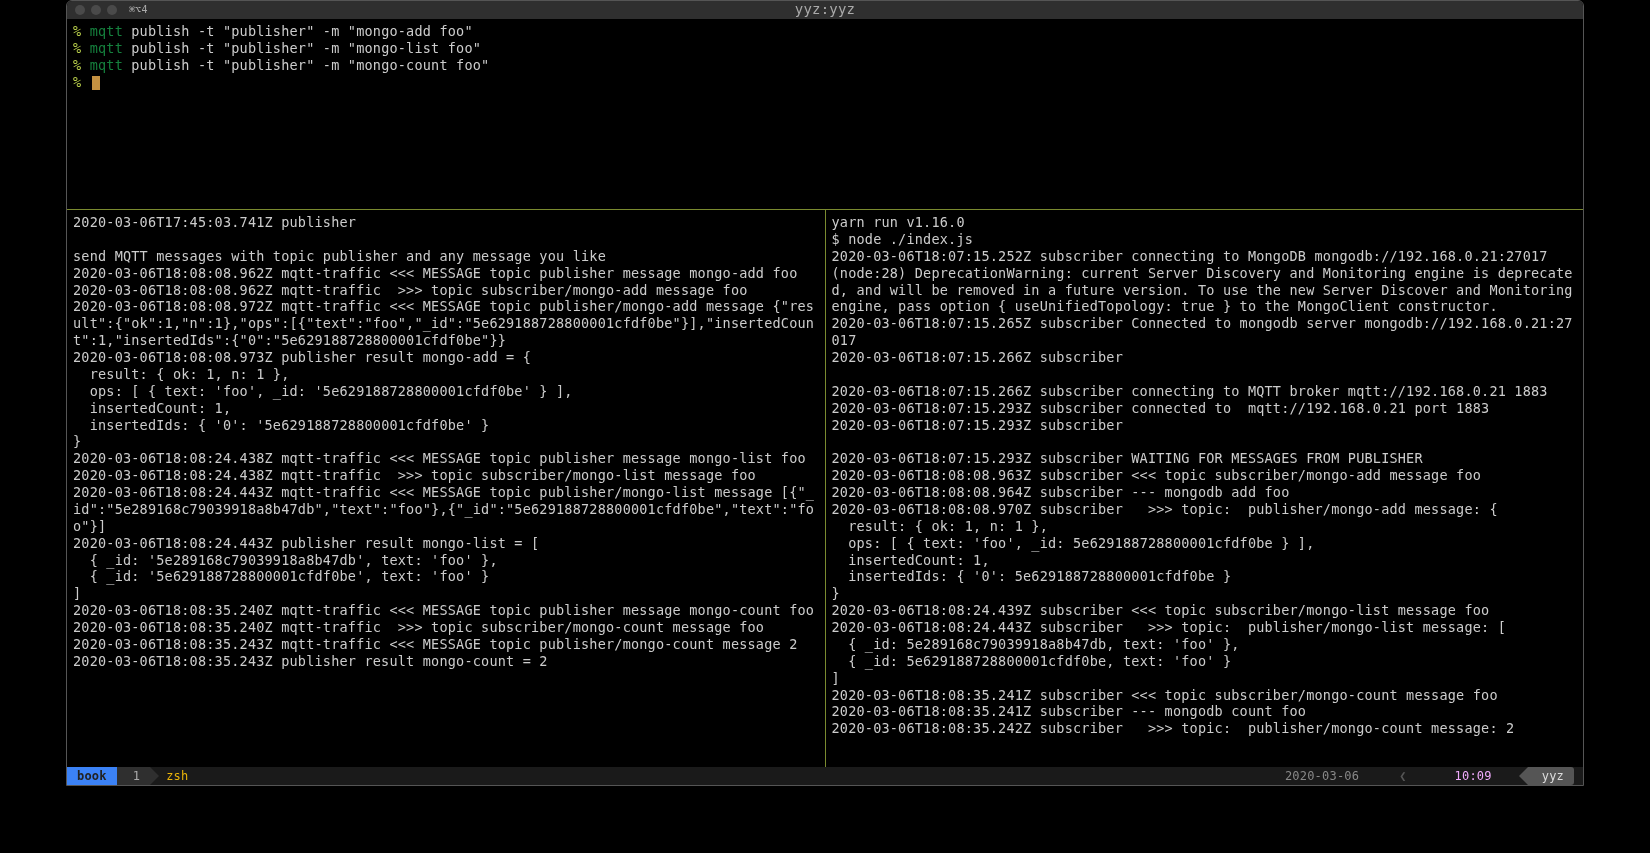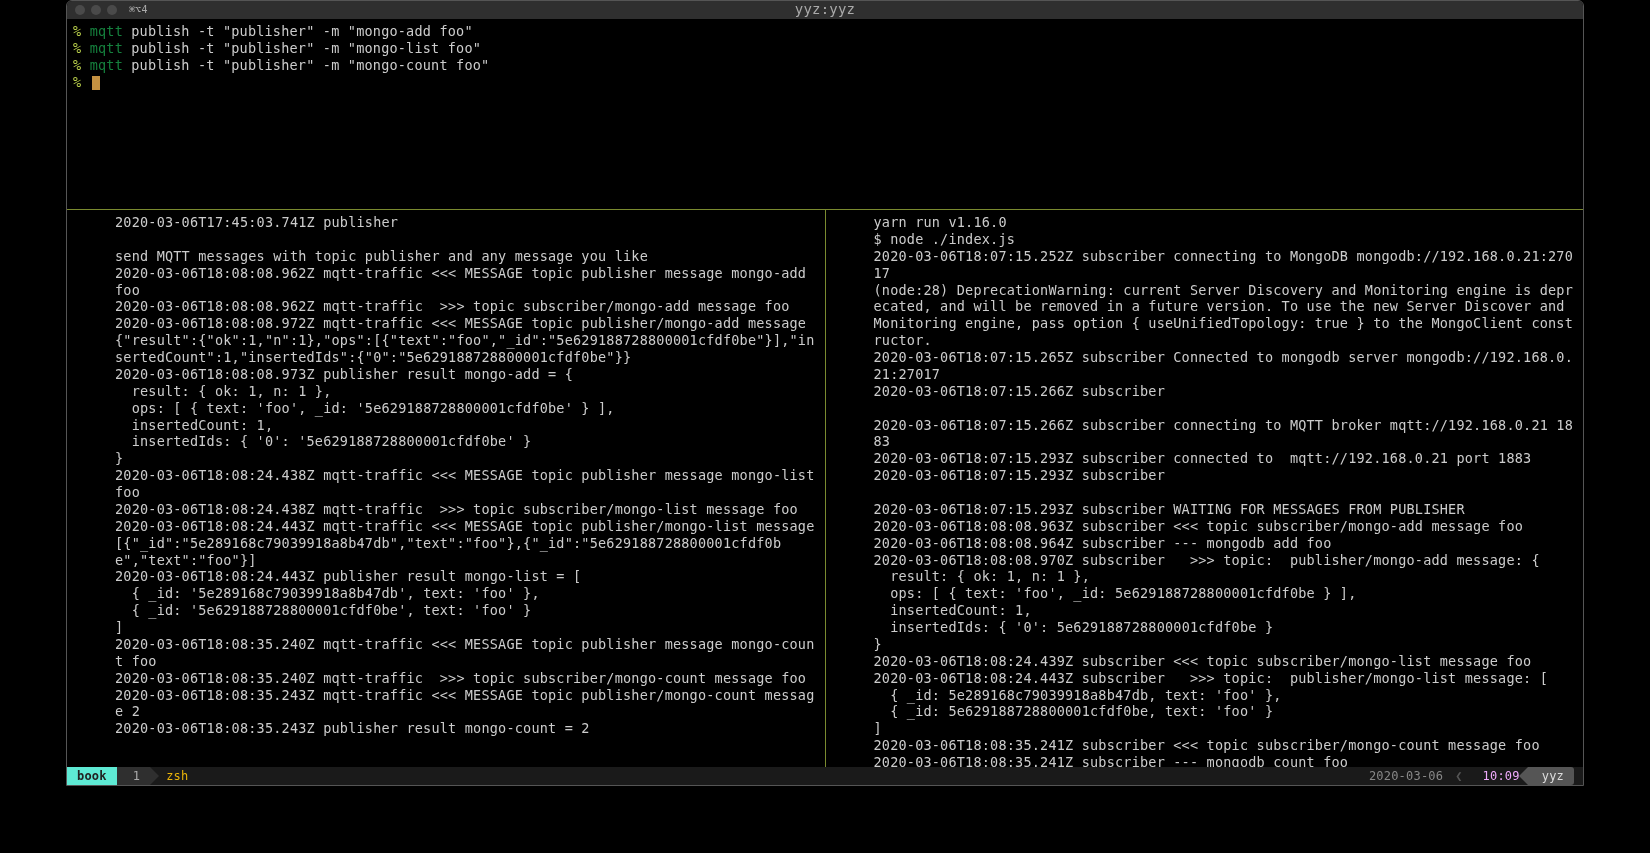--- a/index.html
+++ b/index.html
@@ -85,59 +85,58 @@
     flex:1;
     display:flex;
     overflow:hidden;
   }
   .pane {
     flex:1;
     padding:4px 6px;
     white-space:pre-wrap;
     word-break:break-all;
     overflow:hidden;
-    margin-left:42px;
   }
   .pane-left { border-right:1px solid #7a8a2f; }
   .blank { min-height:16px; }
   .statusbar {
     position:absolute;
     bottom:0;left:0;right:0;
     height:18px;
     background:#1a1a1a;
     display:flex;
     align-items:center;
     font-size:12px;
     color:#ccc;
   }
   .status-seg {
     display:inline-flex;
     align-items:center;
     height:18px;
     padding:0 10px;
     position:relative;
   }
-  .seg-host  { background:#5eead4; color:#222; font-weight:bold; }
+  .seg-host  { background:#3b82f6; color:#222; font-weight:bold; }
   .seg-host:after{
     content:"";
     position:absolute;right:-9px;top:0;
     border-top:9px solid transparent;
     border-bottom:9px solid transparent;
     border-left:9px solid #b8ce4a;
   }
   .seg-idx { background:#2f2f2f; color:#aaa; padding-left:16px; }
   .seg-idx:after{
     content:"";
     position:absolute;right:-9px;top:0;
     border-top:9px solid transparent;
     border-bottom:9px solid transparent;
     border-left:9px solid #2f2f2f;
   }
   .seg-shell { padding-left:16px;color:#eab308; }
-  .status-right { margin-left:auto; display:flex; align-items:center; height:18px; }
+  .status-right { margin-left:auto; display:flex; align-items:center; height:18px;gap:28px; }
   .seg-date { color:#888; padding:0 8px 0 8px; position:relative;}
   .seg-date:before{
     content:"";
     position:absolute;left:-9px;top:0;
     border-top:9px solid transparent;
     border-bottom:9px solid transparent;
     border-right:9px solid #1a1a1a;
   }
   .seg-time { color:#f0abfc; padding:0 8px 0 16px; position:relative;}
   .seg-time:before{

